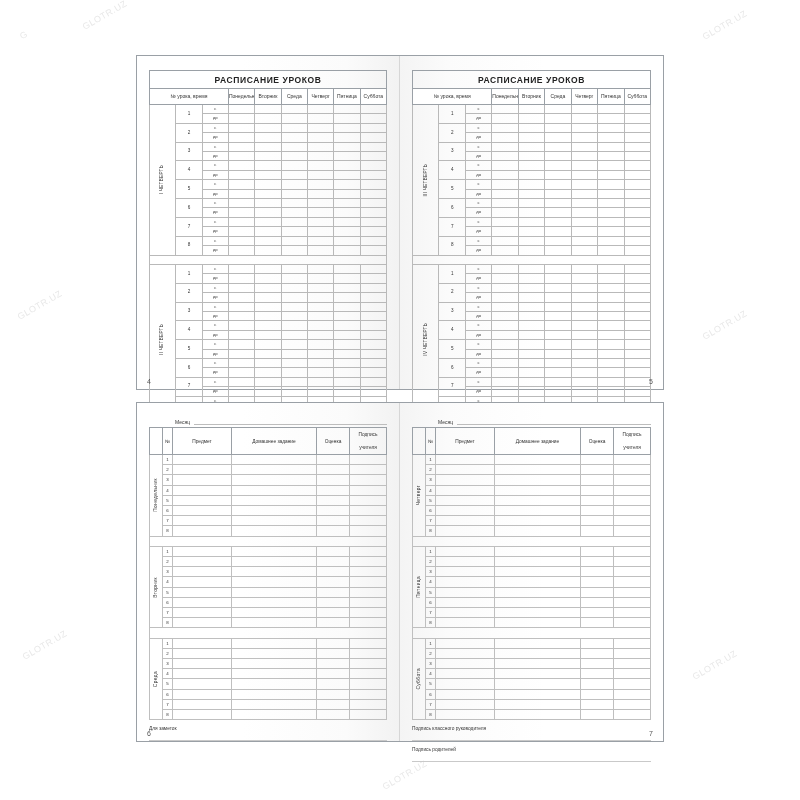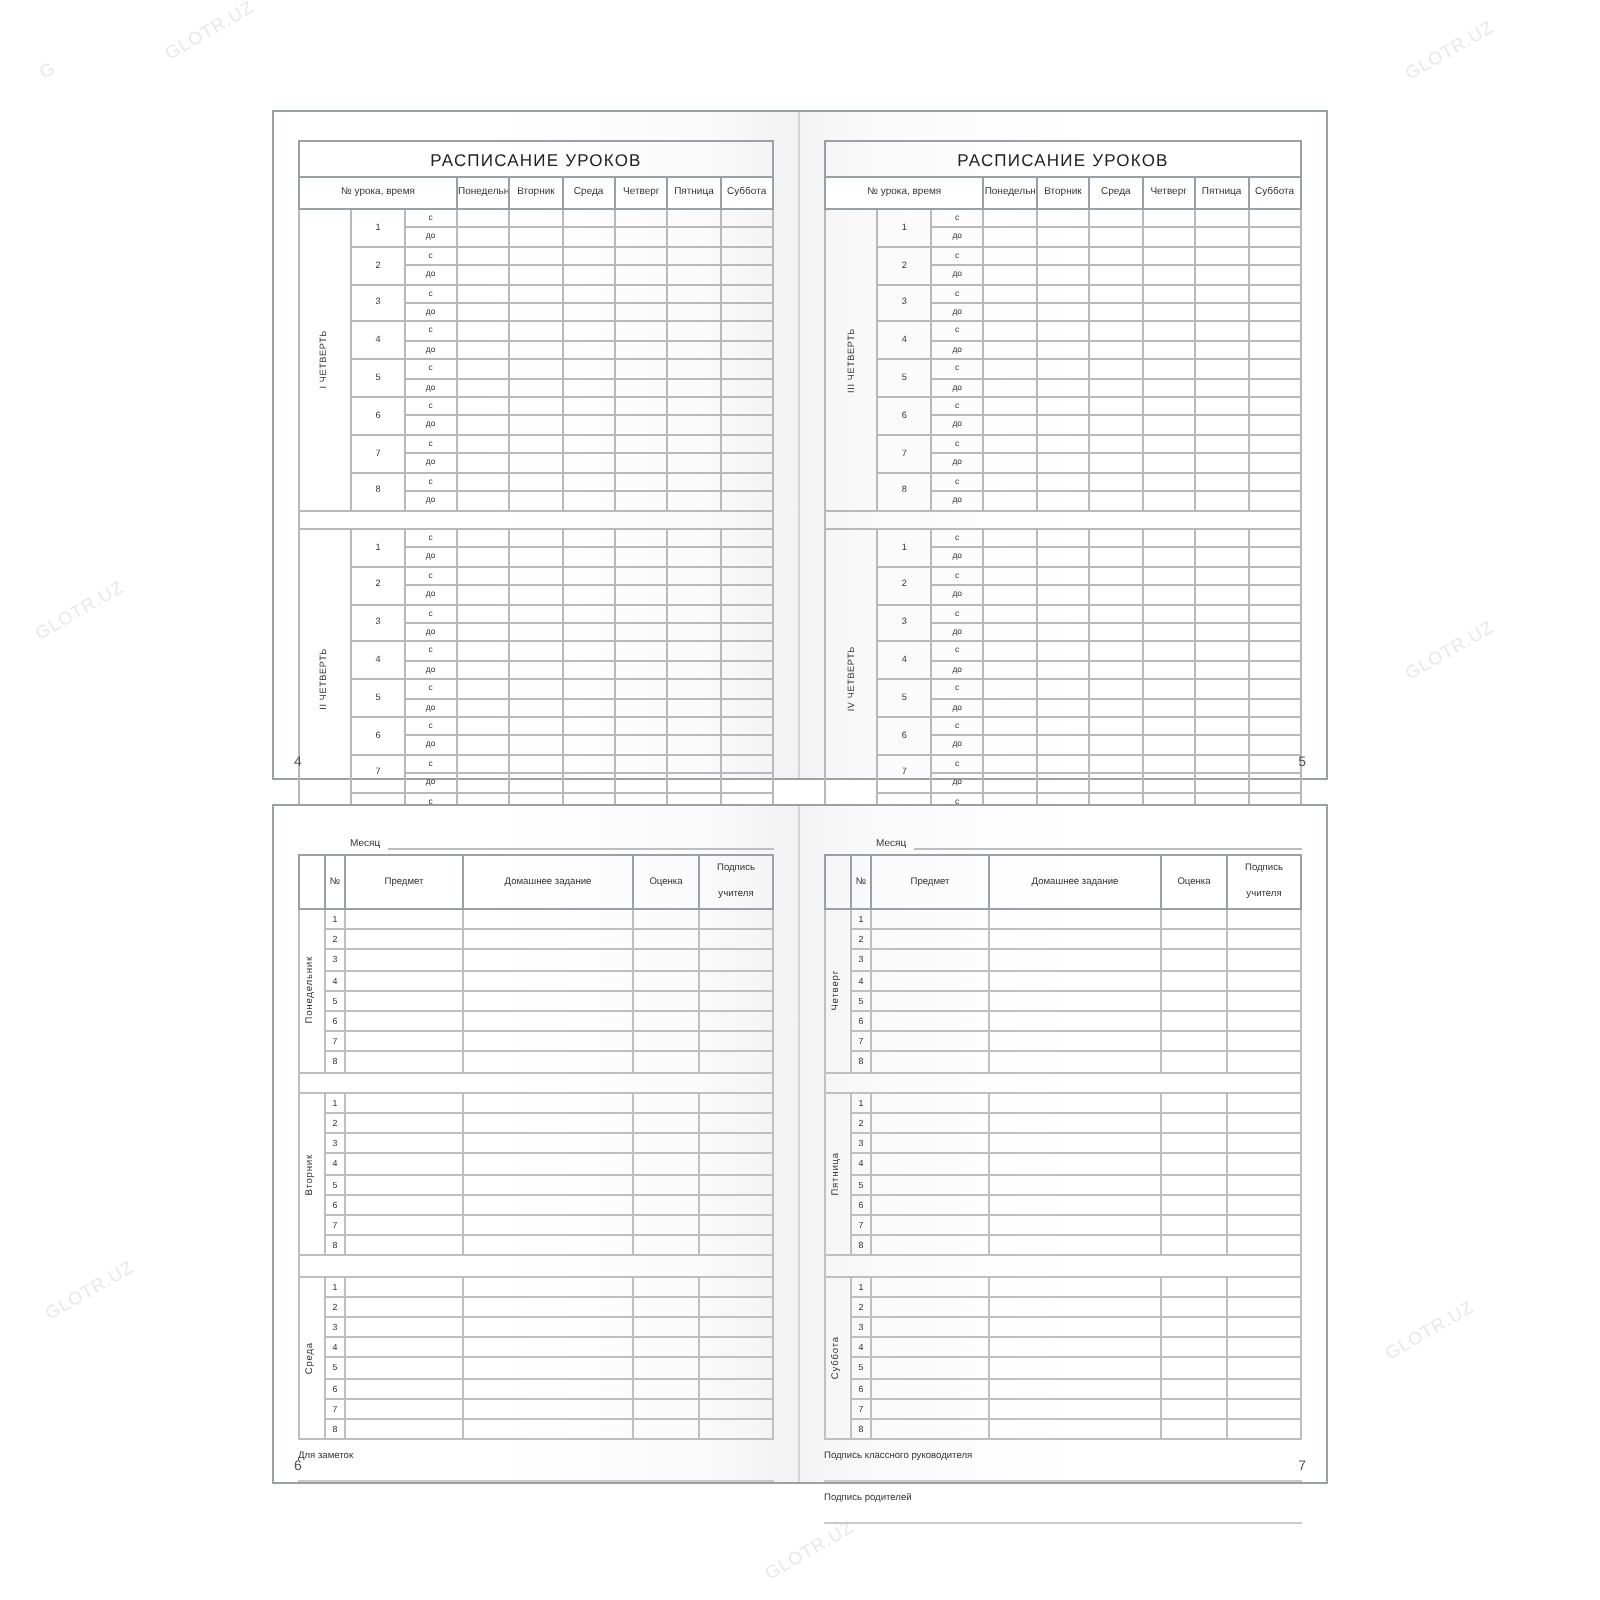--- a/index.html
+++ b/index.html
@@ -40,21 +40,21 @@
   }
   .pagenum.l{left:10px;}
   .pagenum.r{right:10px;}
 
   
   .sched-title{
     border:1px solid #9aa0a6;
     border-bottom:none;
     text-align:center;
     font-size:8.5px;
-    font-weight:normal;
+    font-weight:bold;
     letter-spacing:.6px;
     padding:4px 0 3px 0;
     color:#222;
   }
   table.sched{
     border-collapse:collapse;
     width:100%;
     table-layout:fixed;
     font-size:4.4px;
   }

